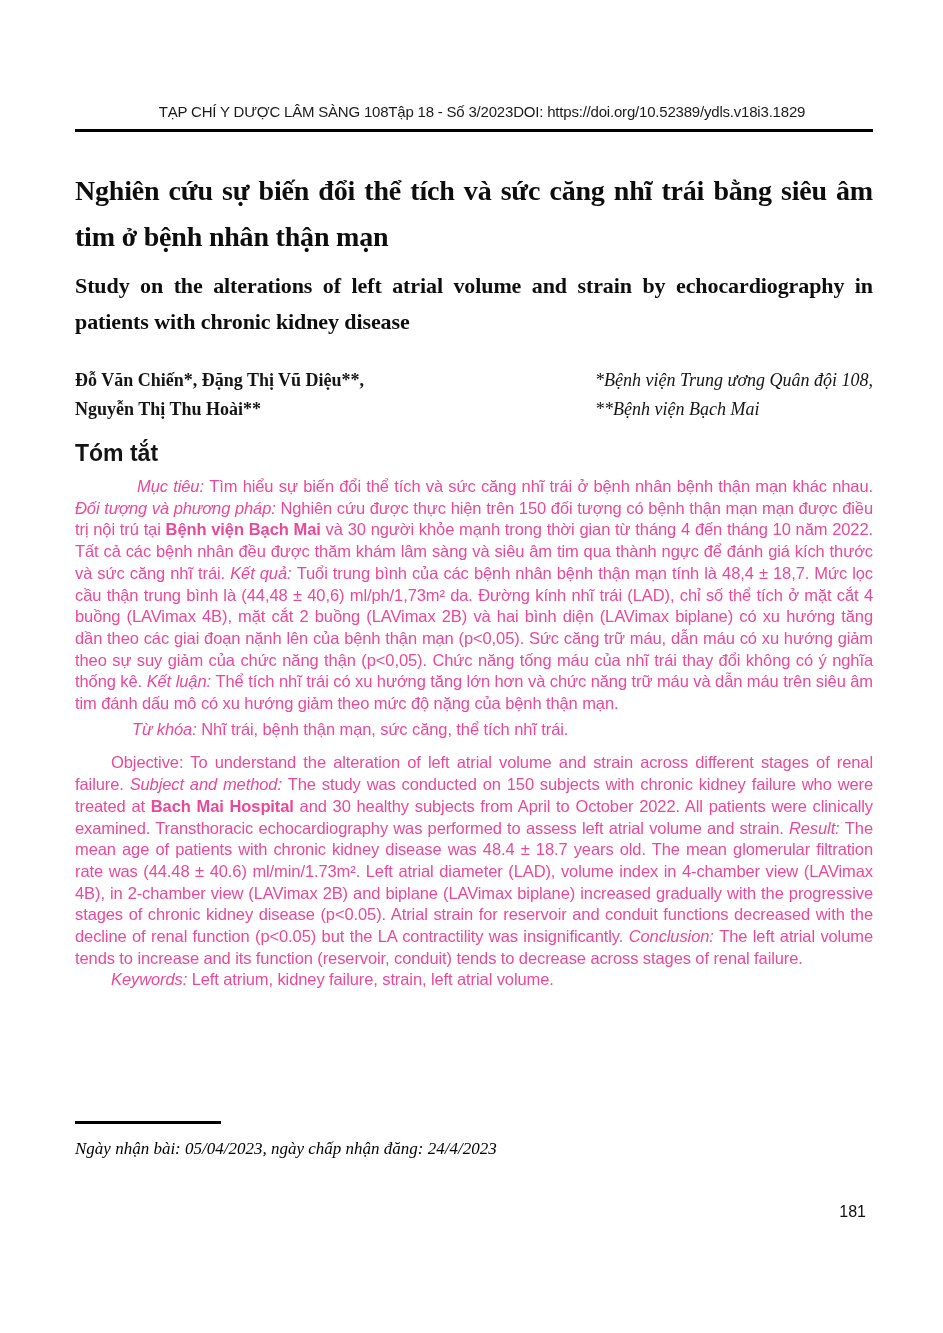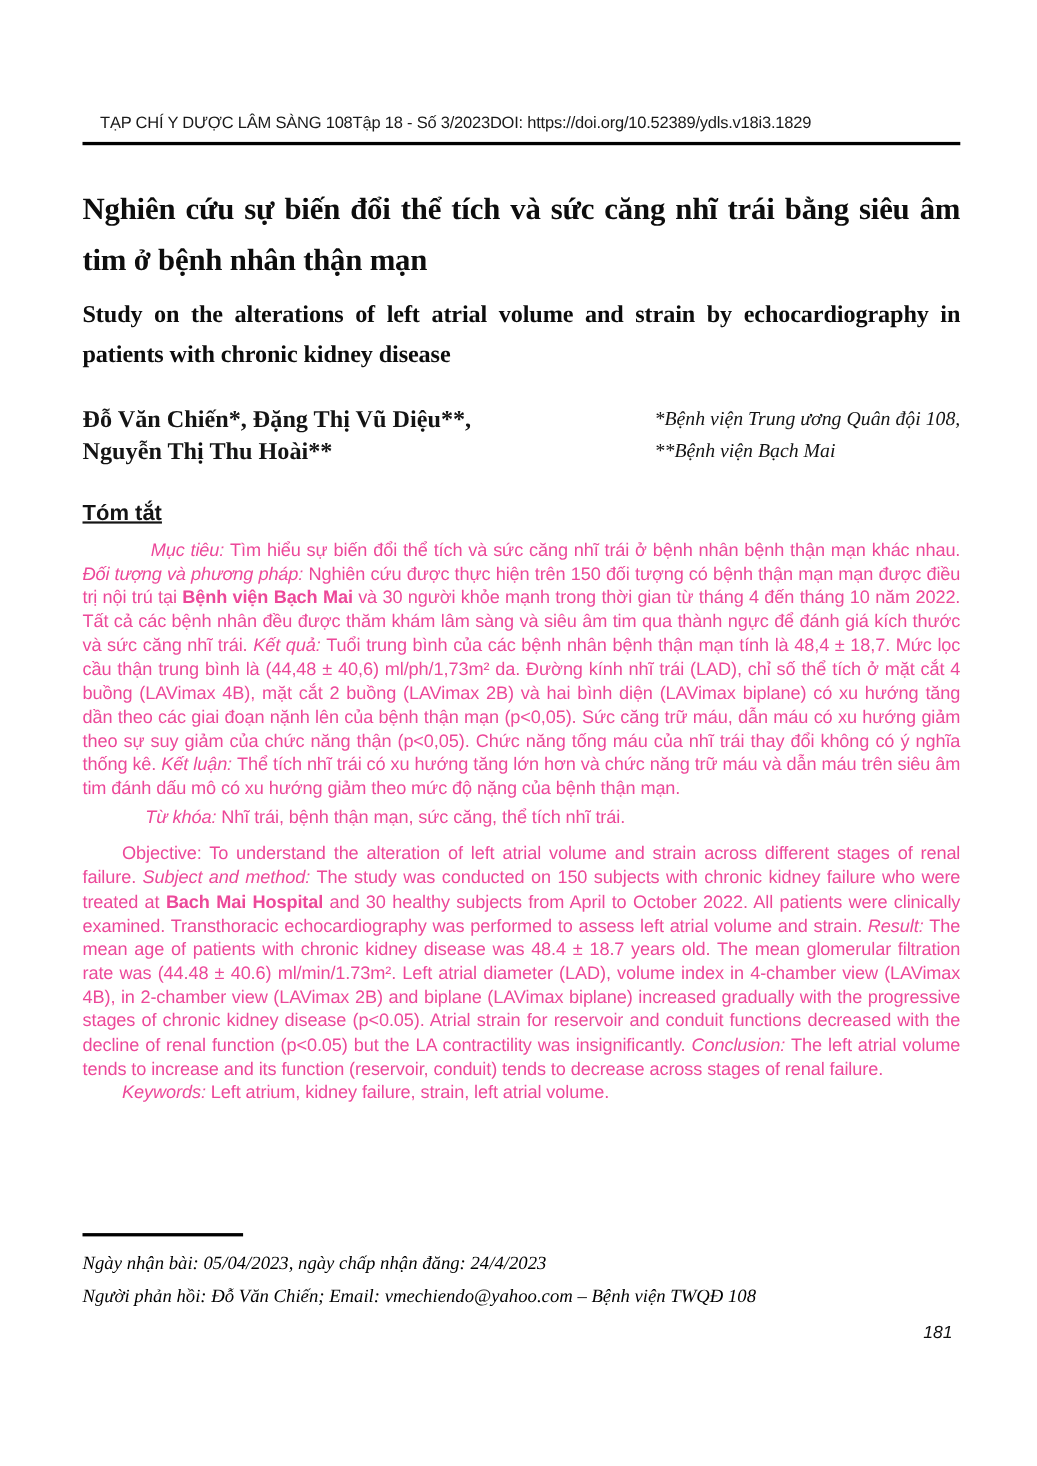--- a/index.html
+++ b/index.html
@@ -6,69 +6,69 @@
   html,body { background:#ffffff; }
   body { width:943px; height:1333px; font-family:"Liberation Sans", sans-serif; }
   .page {
     position:relative; width:943px; height:1333px;
     background:#ffffff; color:#141414; overflow:hidden;
   }
   .content { position:absolute; left:75px; top:0; width:798px; }
 
   
   .jheader {
-    display:flex; justify-content:flex-start; align-items:baseline;
+    display:flex; justify-content:center; align-items:baseline;
     padding-top:103px; font-size:15px; color:#1a1a1a; letter-spacing:-0.2px;margin-left:16px;
   }
   .header-rule { height:3px; background:#000; margin-top:9px; }
 
   
   .title-vi {
     margin-top:36px; font-family:"Liberation Serif", serif; font-weight:bold;
     font-size:28px; line-height:46px; text-align:justify; letter-spacing:-0.2px;
     color:#0d0d0d;
   }
   .title-en {
     margin-top:8px; font-family:"Liberation Serif", serif; font-weight:bold;
     font-size:22px; line-height:36px; text-align:justify; letter-spacing:-0.1px;
     color:#0d0d0d;
   }
 
   
   .authors-row { display:flex; justify-content:space-between; margin-top:26px; }
   .authors {
     font-family:"Liberation Serif", serif; font-weight:bold;
-    font-size:22px; line-height:29px;
+    font-size:18px; line-height:29px;
   }
   .affiliations {
     font-family:"Liberation Serif", serif; font-style:italic;
     font-size:18px; line-height:29px; text-align:left;
   }
 
   
-  .section-heading { margin-top:32px; font-weight:bold; font-size:20px; line-height:22px;text-decoration:underline; }
+  .section-heading { margin-top:18px; font-weight:bold; font-size:23px; line-height:22px; }
   .body-par {
     margin-top:12px; font-size:16.5px; line-height:21.7px;
     text-align:justify; letter-spacing:-0.1px; color:#ec4899;
   }
   .indent-vi { text-indent:62px; }
   .kw-vi     { text-indent:57px; margin-top:4px; }
   .indent-en { text-indent:36px; }
   .kw-en     { text-indent:36px; margin-top:0; }
   .seg-italic { font-style:italic; }
   .seg-bold   { font-weight:bold; }
 
   
   .footer {
     position:absolute; left:75px; top:1121px; width:798px;
     font-family:"Liberation Serif", serif; font-style:italic;
     font-size:17px; line-height:30px; color:#000000;
   }
   .footer-rule { width:146px; height:3px; background:#000; margin-bottom:10px; }
-  .page-number { position:absolute; right:77px; top:1203px; font-size:16px; color:#111;font-style:italic; }
+  .page-number { position:absolute; right:77px; top:1203px; font-size:16px; color:#111; }
 </style>
 </head>
 <body>
 
 <div class="page">
   <div class="content">
 
     <div class="jheader">
       <span>TẠP CHÍ Y DƯỢC LÂM SÀNG 108</span>
       <span>Tập 18 - Số 3/2023</span>
@@ -95,17 +95,16 @@
     <p class="body-par kw-vi"><span class="seg-italic">Từ khóa: </span><span class="seg-normal">Nhĩ trái, bệnh thận mạn, sức căng, thể tích nhĩ trái.</span></p>
 
     <p class="body-par indent-en"><span class="seg-normal">Objective: To understand the alteration of left atrial volume and strain across different stages of renal failure. </span><span class="seg-italic">Subject and method: </span><span class="seg-normal">The study was conducted on 150 subjects with chronic kidney failure who were treated at </span><span class="seg-bold">Bach Mai Hospital</span><span class="seg-normal"> and 30 healthy subjects from April to October 2022. All patients were clinically examined. Transthoracic echocardiography was performed to assess left atrial volume and strain. </span><span class="seg-italic">Result: </span><span class="seg-normal">The mean age of patients with chronic kidney disease was 48.4 ± 18.7 years old. The mean glomerular filtration rate was (44.48 ± 40.6) ml/min/1.73m². Left atrial diameter (LAD), volume index in 4-chamber view (LAVimax 4B), in 2-chamber view (LAVimax 2B) and biplane (LAVimax biplane) increased gradually with the progressive stages of chronic kidney disease (p&lt;0.05). Atrial strain for reservoir and conduit functions decreased with the decline of renal function (p&lt;0.05) but the LA contractility was insignificantly. </span><span class="seg-italic">Conclusion: </span><span class="seg-normal">The left atrial volume tends to increase and its function (reservoir, conduit) tends to decrease across stages of renal failure.</span></p>
     <p class="body-par kw-en"><span class="seg-italic">Keywords: </span><span class="seg-normal">Left atrium, kidney failure, strain, left atrial volume.</span></p>
 
   </div>
 
   <div class="footer">
     <div class="footer-rule"></div>
     <div>Ngày nhận bài: 05/04/2023, ngày chấp nhận đăng: 24/4/2023</div>
-    <div>Người phản hồi: Đỗ Văn Chiến; Email: vmechiendo@yahoo.com – Bệnh viện TWQĐ 108</div>
   </div>
 
   <div class="page-number">181</div>
 </div>
 
 </body></html>

